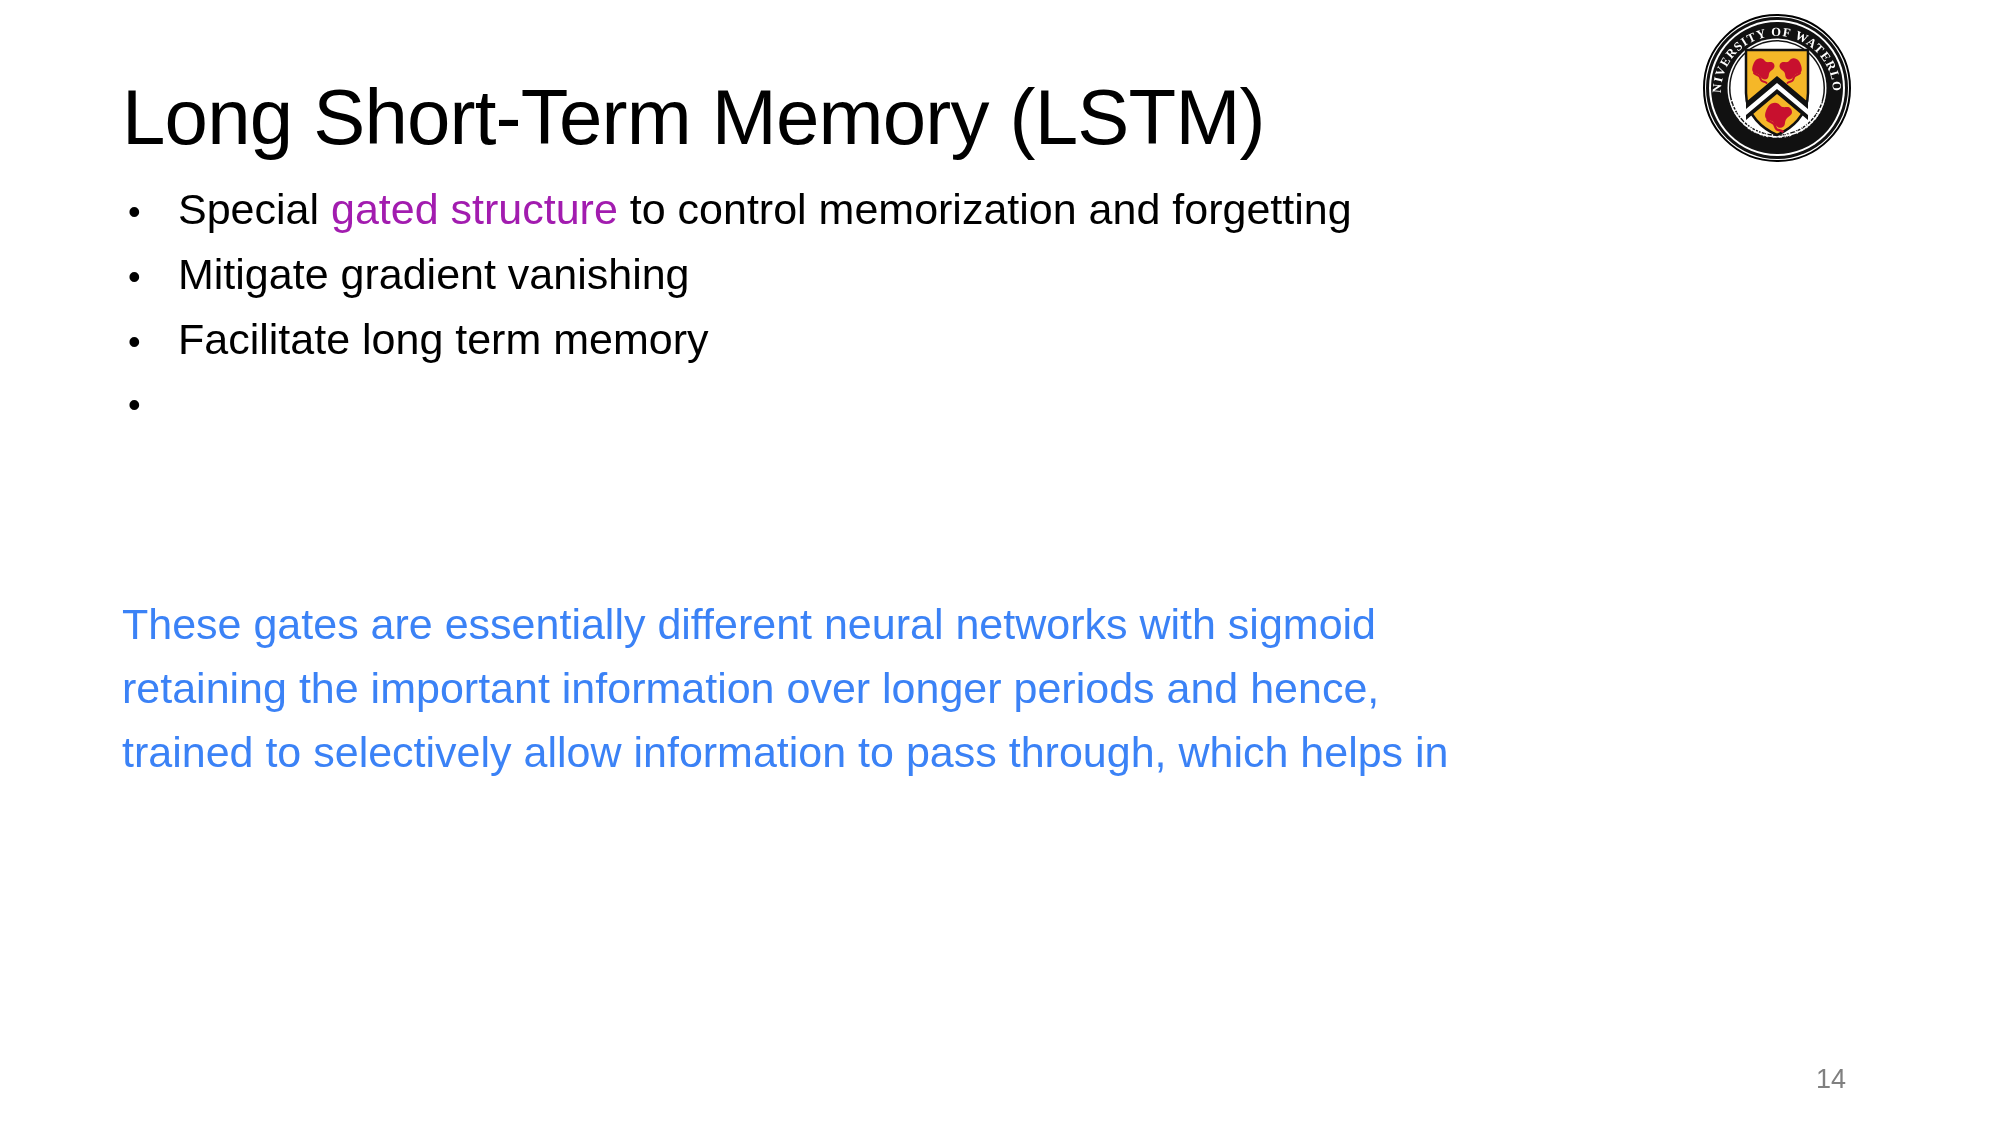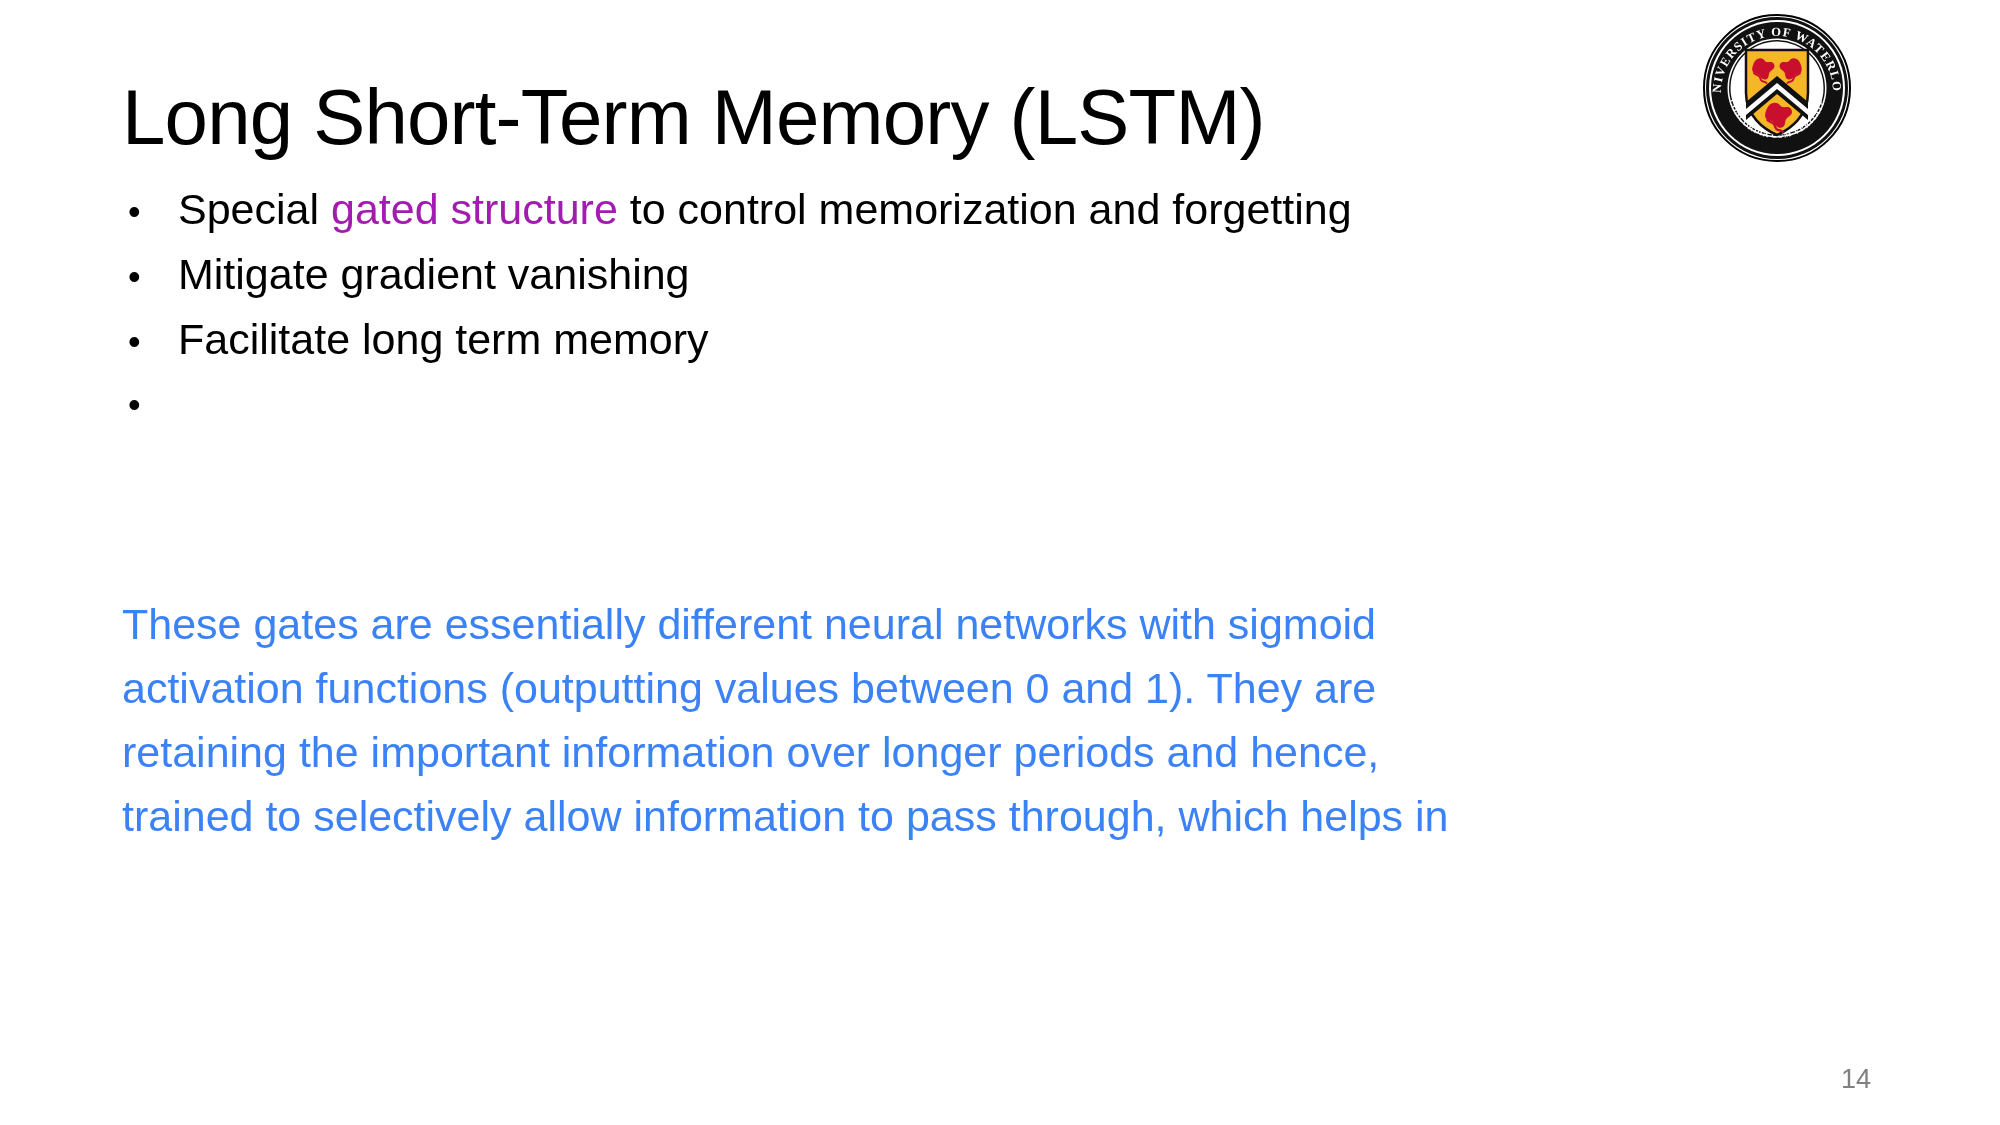--- a/index.html
+++ b/index.html
@@ -85,21 +85,21 @@
 
   
   .page-number {
     position:absolute;
     left:1816px;
     top:1062px;
     width:80px;
     font-size:27px;
     line-height:34px;
     color:#808080;
-    text-align:center;
+    text-align:left;
   }
 </style>
 </head>
 <body>
 
 <div class="slide">
 
   <div class="slide-title">Long Short-Term Memory (LSTM)</div>
 
   <div class="logo-wrap">
@@ -174,20 +174,19 @@
     </div>
 
     <div class="bullet-row">
       <span class="bullet-mark">•</span>
     </div>
 
   </div>
 
   <div class="paragraph">
     <div class="para-line">These gates are essentially different neural networks with sigmoid</div>
-    <div class="para-line">activation functions (outputting values between 0 and 1). They are</div>
     <div class="para-line">retaining the important information over longer periods and hence,</div>
     <div class="para-line">trained to selectively allow information to pass through, which helps in</div>
   </div>
 
   <div class="page-number">14</div>
 
 </div>
 
 </body></html>

